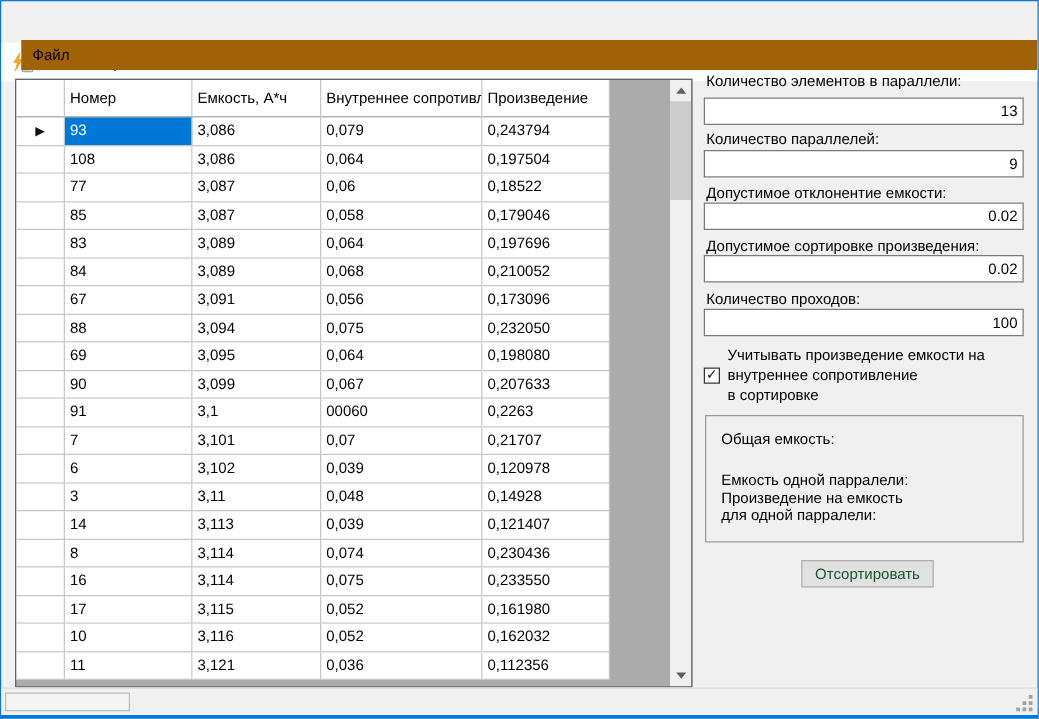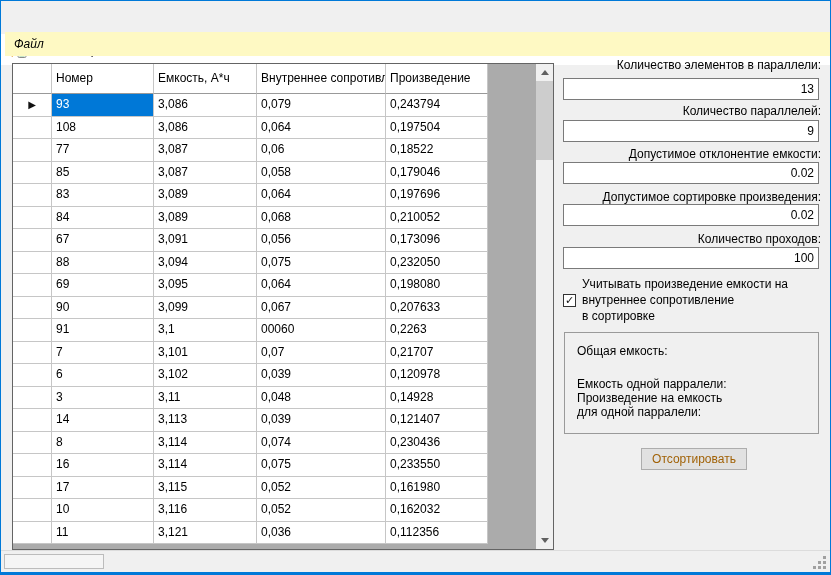--- a/index.html
+++ b/index.html
@@ -12,21 +12,21 @@
   
   .titlebar{ position:absolute; left:0; top:0; right:0; height:31px; background:#ffffff; display:flex; align-items:center;margin-top:33px; }
   .appicon{ margin-left:9px; width:17px; height:17px; flex:0 0 auto; }
   .title{ margin-left:9px; font-size:12px; color:#000; }
   .tb-btns{ position:absolute; right:0; top:0; height:31px; display:flex; }
   .tbtn{ width:45px; height:31px; display:flex; align-items:center; justify-content:center; color:#111; }
   .glyph-min{ width:10px; height:1px; background:#111; }
   .glyph-max{ width:9px; height:9px; border:1px solid #111; background:transparent; }
   .glyph-close{ font-size:15px; line-height:15px; color:#111; }
   
-  .menubar{ position:absolute; left:4px; top:31px; right:0; height:24px; background:#fef9c3; display:flex; align-items:center;font-style:italic; }
+  .menubar{ position:absolute; left:16px; top:31px; right:0; height:24px; background:#a16207; display:flex; align-items:center; }
   .menu-item{ padding:4px 9px; font-size:12px; }
   
   .grid{ position:absolute; left:11px; top:62px; width:542px; height:487px; background:#ababab; border:1px solid #646464; overflow:hidden; }
   .grid-inner{ position:absolute; left:0; top:0; bottom:0; right:17px; overflow:hidden; }
   .grow, .ghead{ display:flex; width:475px; }
   .cell{ background:#fff; border-right:1px solid #c6c6c6; border-bottom:1px solid #c6c6c6; padding-left:4px; overflow:hidden; white-space:nowrap; }
   .ghead .cell{ border-bottom:1px solid #999; display:flex; align-items:center; line-height:13px; }
   .ghead{ height:30px; }
   .grow{ height:22.5px; }
   .grow .cell{ line-height:21px; }
@@ -35,31 +35,31 @@
   .arrow{ font-size:10px; color:#111; line-height:21px; }
   .sel{ background:#0078d7; color:#fff; }
   
   .vscroll{ position:absolute; right:0; top:0; bottom:0; width:17px; background:#f0f0f0; }
   .sbtn{ position:absolute; left:0; width:17px; height:17px; display:flex; align-items:center; justify-content:center; }
   .sbtn.up{ top:0; } .sbtn.down{ bottom:0; }
   .tri-up{ width:0; height:0; border-left:4px solid transparent; border-right:4px solid transparent; border-bottom:5px solid #606060; }
   .tri-down{ width:0; height:0; border-left:4px solid transparent; border-right:4px solid transparent; border-top:5px solid #606060; }
   .thumb{ position:absolute; left:0; top:17px; width:17px; height:79px; background:#cdcdcd; }
   
-  .plabel{ position:absolute; left:564px; width:256px; font-size:12px;text-align:right; }
+  .plabel{ position:absolute; left:564px; width:256px; font-size:12px; }
   .pinput{ position:absolute; left:562px; width:256px; height:22px; border:1px solid #7a7a7a; background:#fff;
            font-family:"Liberation Sans", sans-serif; font-size:12px; text-align:right; padding:0 4px; color:#000; }
   .chk-box{ position:absolute; left:562px; top:293px; width:13px; height:13px; background:#fff; border:1px solid #333;
             display:flex; align-items:center; justify-content:center; font-size:11px; line-height:11px; color:#111; }
   .chk-label{ position:absolute; left:581px; top:275px; width:240px; white-space:pre-line; line-height:16px; font-size:12px; }
   .groupbox{ position:absolute; left:563px; top:331px; width:255px; height:102px; border:1px solid #9a9a9a; background:#f0f0f0; }
   .gb-line{ position:absolute; left:12px; white-space:pre-line; line-height:14px; font-size:12px; }
   .gb1{ top:11px; } .gb2{ top:44px; } .gb3{ top:58px; }
   .sort-btn{ position:absolute; left:640px; top:447px; width:106px; height:22px; background:#e1e1e1; border:1px solid #adadad;
-             font-family:"Liberation Sans", sans-serif; font-size:12px; color:#a16207; }
+             font-family:"Liberation Sans", sans-serif; font-size:12px; color:#14532d; }
   
   .statusbar{ position:absolute; left:0; right:0; bottom:0; height:22px; background:#f0f0f0; border-top:1px solid #dcdcdc; }
   .progress{ position:absolute; left:3px; top:3px; width:100px; height:15px; border:1px solid #bcbcbc; background:#f5f5f5; }
   .grip{ position:absolute; right:4px; bottom:3px; width:12px; height:12px; }
   .grip i{ position:absolute; width:3px; height:3px; background:#a0a0a0; }
   .g1{ right:0; bottom:0; } .g2{ right:5px; bottom:0; } .g3{ right:10px; bottom:0; }
   .g4{ right:0; bottom:5px; } .g5{ right:5px; bottom:5px; } .g6{ right:0; bottom:10px; }
 </style>
 </head>
 <body>

